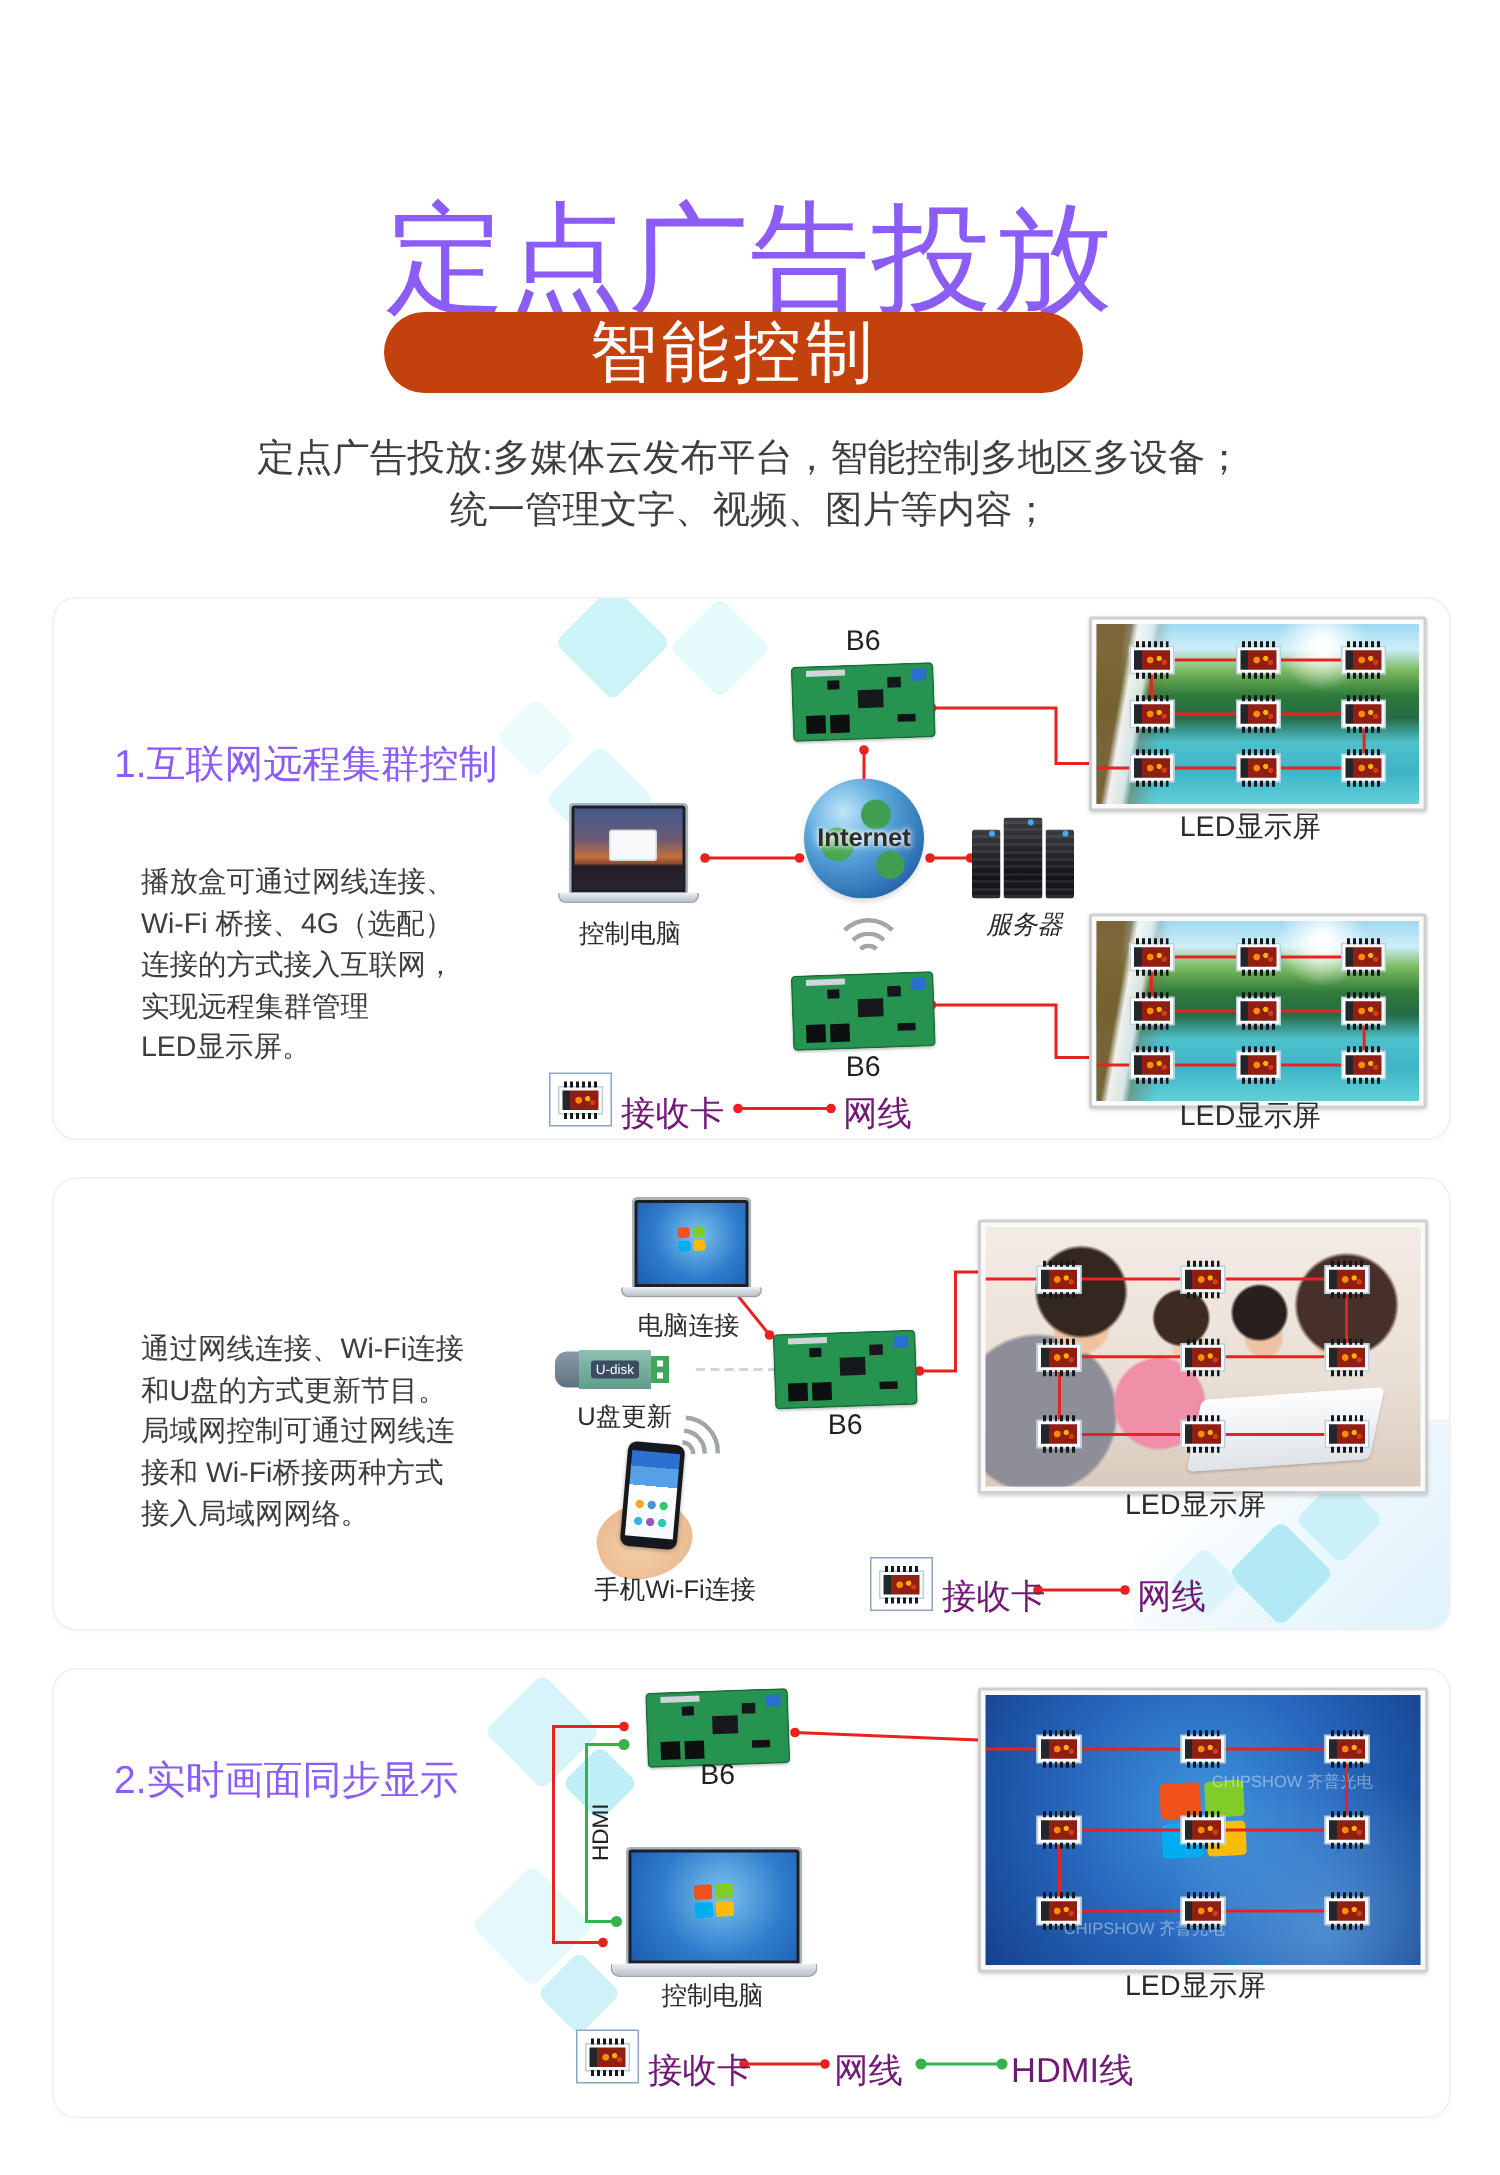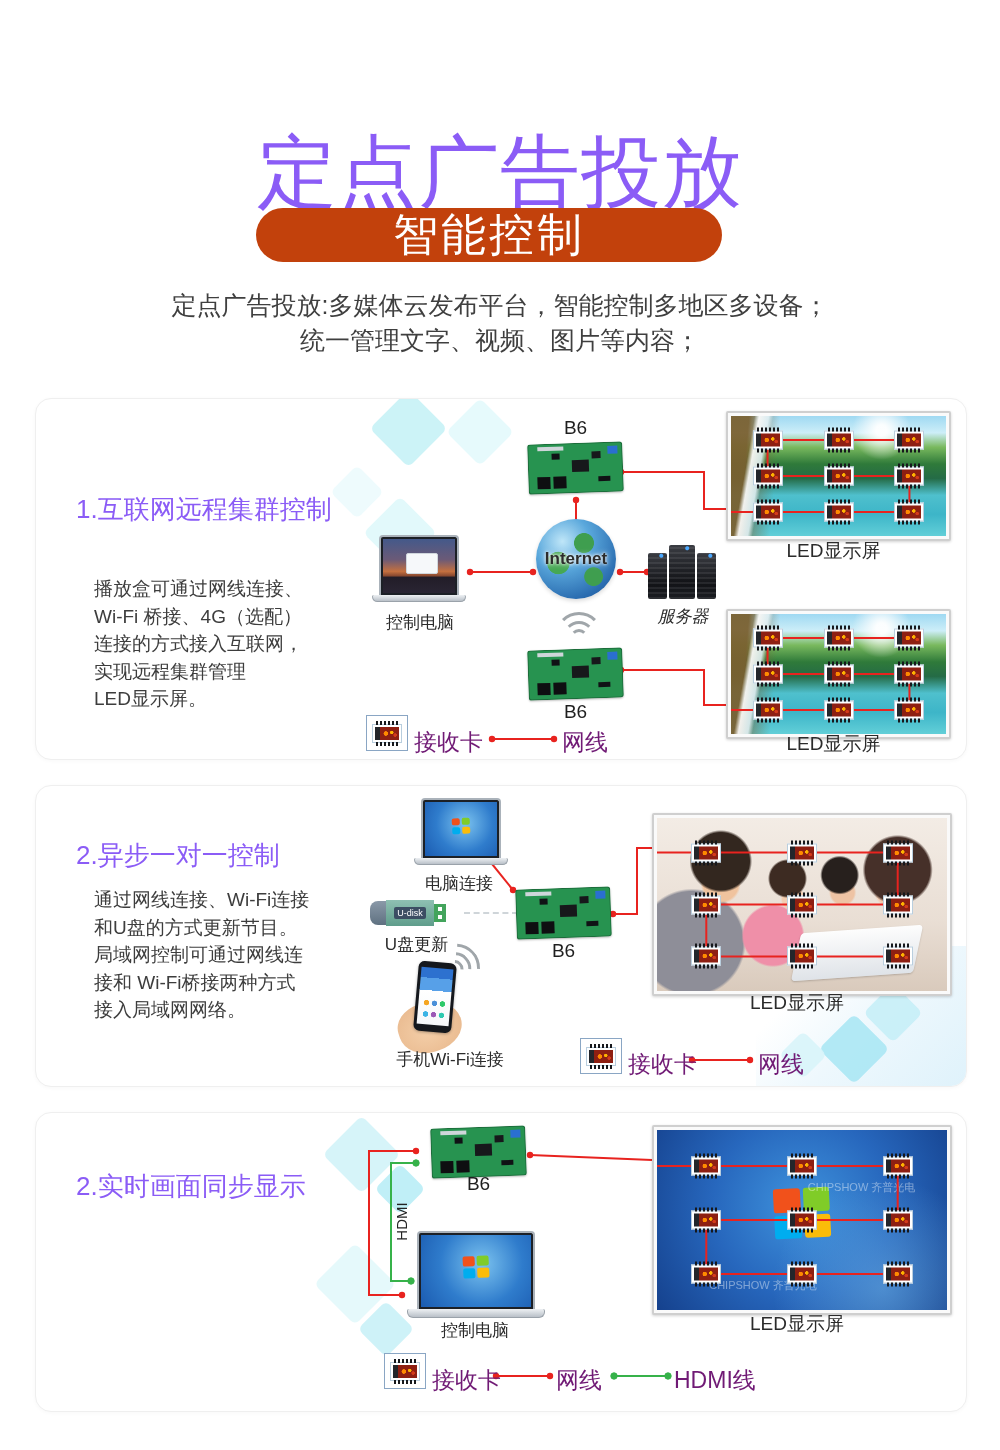--- a/index.html
+++ b/index.html
@@ -336,21 +336,20 @@
     <span class="legend-t" style="left:526px;top:328px;">网线</span>
   </section>
 
   <section class="card card2">
     <div class="corner2"></div>
     <span class="dia" style="left:836px;top:206px;width:42px;height:42px;background:#c6eef7;"></span>
     <span class="dia" style="left:793px;top:238px;width:50px;height:50px;background:#abe7f4;"></span>
     <span class="dia" style="left:750px;top:252px;width:34px;height:34px;background:#d8f4fa;"></span>
     <span class="dia" style="left:884px;top:162px;width:26px;height:26px;background:#def6fb;"></span>
 
-    <h2 class="sec-h" style="left:40px;top:52px;">2.异步一对一控制</h2>
     <p class="sec-body" style="left:58px;top:100px;">通过网线连接、Wi-Fi连接
 和U盘的方式更新节目。
 局域网控制可通过网线连
 接和 Wi-Fi桥接两种方式
 接入局域网网络。</p>
 
     <svg class="wires" width="930" height="300" viewBox="0 0 930 300">
       <line x1="452" y1="73" x2="477" y2="104"></line>
         <circle cx="452" cy="73" r="3.2"></circle>
         <circle cx="477" cy="104" r="3.2"></circle>

